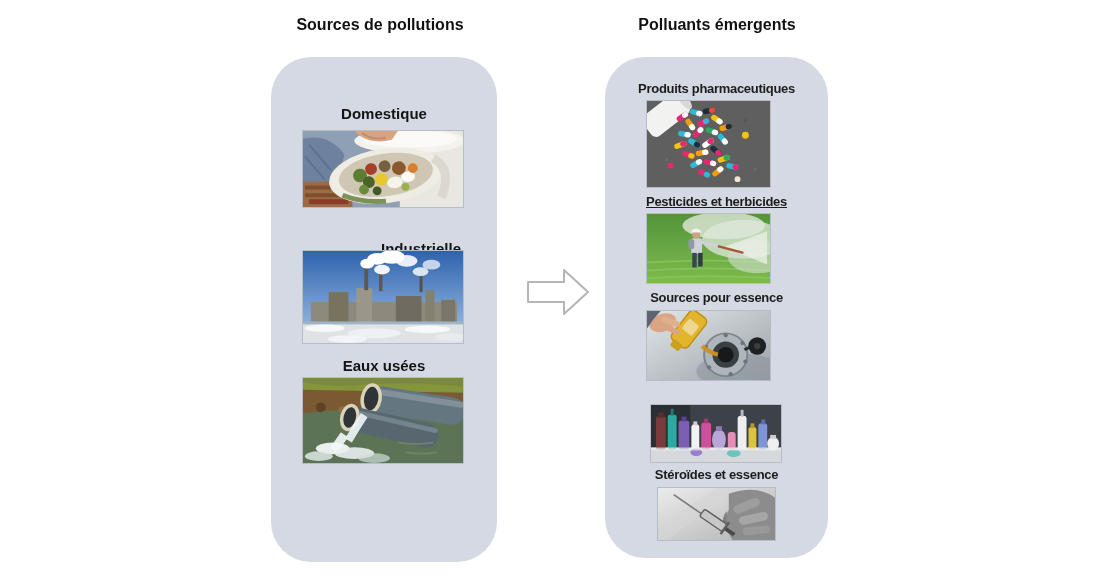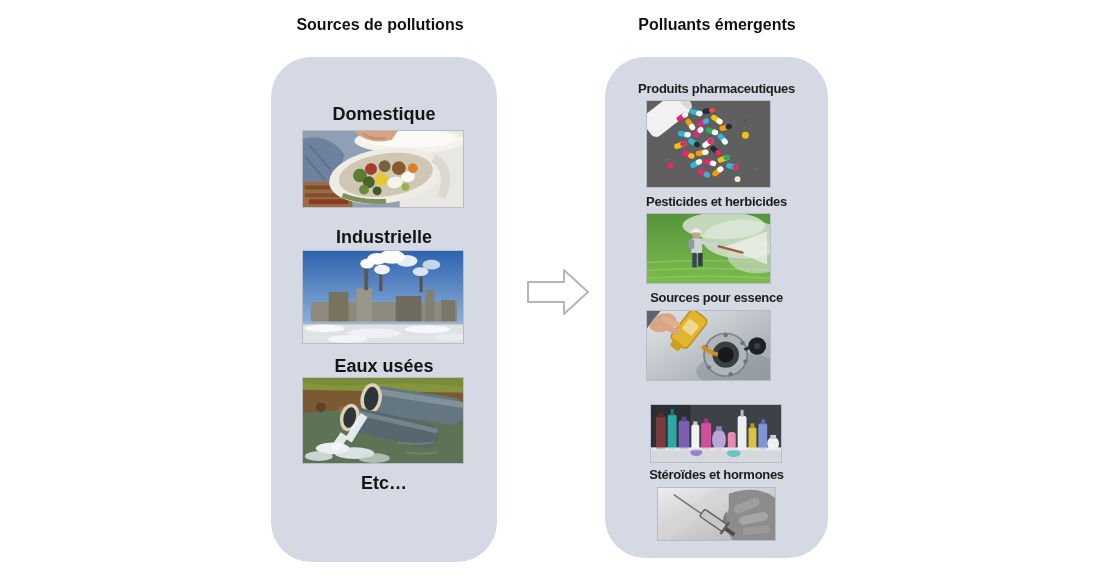--- a/index.html
+++ b/index.html
@@ -11,35 +11,35 @@
                font-size:16px; font-weight:bold; color:#111; }
   .col-title.left  { left:250px; }
   .col-title.right { left:587px; }
 
   .panel { position:absolute; top:57px; background:#d4d9e3; border-radius:40px; }
   .panel.left  { left:271px; width:226px; height:505px; }
   .panel.right { left:605px; width:223px; height:501px; }
 
   .item-label { position:absolute; left:0; width:100%; text-align:center;
                 font-weight:bold; color:#141414; height:18px; line-height:18px; }
-  .panel.left  .item-label { font-size:18px; }
+  .panel.left  .item-label { font-size:15px; }
   .panel.right .item-label { font-size:13px; letter-spacing:-0.3px; color:#1c1c1c; }
 
   .photo { position:absolute; display:block; border:1px solid #b7bcc6; background:#888; }
   .photo svg { display:block; width:100%; height:100%; }
 
   
   .l1-label { top:48px; }   .l1-photo { left:31px; top:73px;  width:162px; height:78px; }
-  .l2-label { top:171px; }  .l2-photo { left:31px; top:193px; width:162px; height:94px; }
+  .l2-label { top:183px;margin-left:37px; }  .l2-photo { left:31px; top:193px; width:162px; height:94px; }
   .l3-label { top:300px; }  .l3-photo { left:31px; top:320px; width:162px; height:87px; }
   .l4-label { top:417px; }
 
   
   .r1-label { top:23px; }   .r1-photo { left:41px; top:43px;  width:125px; height:88px; }
-  .r2-label { top:136px; }  .r2-photo { left:41px; top:156px; width:125px; height:71px; }
+  .r2-label { top:136px;text-decoration:underline; }  .r2-photo { left:41px; top:156px; width:125px; height:71px; }
   .r3-label { top:232px; }  .r3-photo { left:41px; top:253px; width:125px; height:71px; }
   .r4-label { top:328px; }  .r4-photo { left:45px; top:347px; width:132px; height:59px; }
   .r5-label { top:409px; }  .r5-photo { left:52px; top:430px; width:119px; height:54px; }
 
   .flow-arrow { position:absolute; left:526px; top:266px; width:64px; height:54px; }
 </style>
 </head>
 <body>
 
 <div class="canvas">
@@ -147,21 +147,20 @@
         <path d="M62,38 q-9,14 -16,26" stroke="#eef4f6" stroke-width="8" fill="none" opacity="0.92"></path>
         <path d="M42,58 q-6,9 -11,16" stroke="#f4f8f9" stroke-width="9" fill="none" opacity="0.9"></path>
         <ellipse cx="30" cy="72" rx="17" ry="6" fill="#f2f7f8" opacity="0.95"></ellipse>
         <ellipse cx="52" cy="77" rx="20" ry="6" fill="#e8f0f1" opacity="0.9"></ellipse>
         <ellipse cx="16" cy="80" rx="14" ry="5" fill="#dde8e6" opacity="0.85"></ellipse>
         <ellipse cx="72" cy="82" rx="16" ry="5" fill="#cfdeda" opacity="0.7"></ellipse>
         <path d="M96,66 q18,3 36,0 M104,76 q16,3 32,0" stroke="#74876b" stroke-width="2" fill="none" opacity="0.8"></path>
       </svg>
     </div>
 
-    <div class="item-label l4-label">Etc…</div>
   </div>
 
   <div class="flow-arrow">
     <svg viewBox="0 0 64 52">
       <polygon points="2,16 38,16 38,4 62,26 38,48 38,36 2,36" fill="#ffffff" stroke="#b5b5b5" stroke-width="2" stroke-linejoin="round"></polygon>
     </svg>
   </div>
 
   <div class="panel right">
 
@@ -368,21 +367,21 @@
             <rect x="112" y="15" width="4" height="5" fill="#5a6fb0"></rect>
           <ellipse cx="124" cy="40" rx="6" ry="7" fill="#f0f0f0"></ellipse>
             <rect x="121" y="31" width="6" height="4" fill="#cccccc"></rect>
           <ellipse cx="46" cy="49" rx="6" ry="4" fill="#9a7fd0"></ellipse>
           <ellipse cx="84" cy="50" rx="7" ry="4" fill="#6fc3be"></ellipse>
         </g>
         <rect y="44" width="132" height="3" fill="#eef0f2" opacity="0.7"></rect>
       </svg>
     </div>
 
-    <div class="item-label r5-label">Stéroïdes et hormones</div>
+    <div class="item-label r5-label">Stéroïdes et essence</div>
     <div class="photo r5-photo">
       <svg viewBox="0 0 119 54" preserveAspectRatio="none">
         <defs>
           <linearGradient id="gray" x1="0" y1="0" x2="1" y2="1">
             <stop offset="0" stop-color="#ececec"></stop>
               <stop offset="1" stop-color="#b2b2b2"></stop>
           </linearGradient>
         </defs>
         <rect width="119" height="54" fill="url(#gray)"></rect>
         <path d="M0,40 L60,0 L80,0 L10,54 L0,54 Z" fill="#d6d6d6" opacity="0.6"></path>

